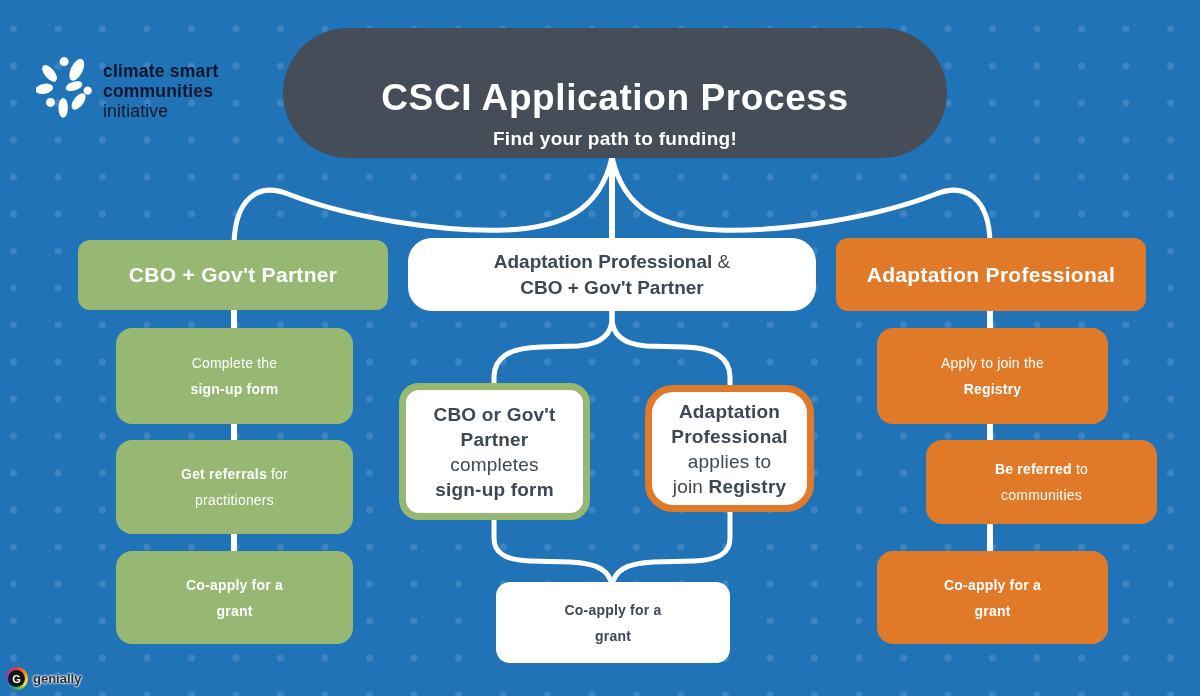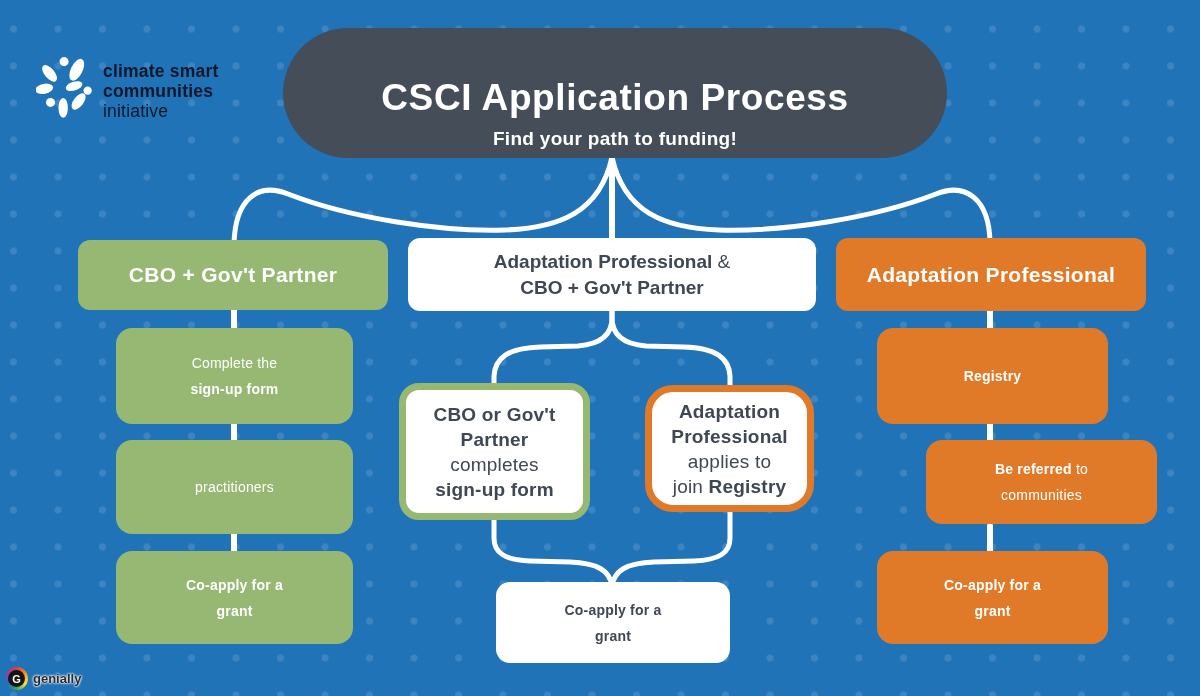--- a/index.html
+++ b/index.html
@@ -99,28 +99,31 @@
 </div>
 
 <div class="box green-box hdr" style="left:78px;top:240px;width:310px;height:70px;">
   <span>CBO + Gov't Partner</span>
 </div>
 <div class="box green-box step" style="left:116px;top:328px;width:237px;height:96px;">
   <div>Complete the</div>
   <div class="b">sign-up form</div>
 </div>
 <div class="box green-box step" style="left:116px;top:440px;width:237px;height:94px;">
+  <div>
+    <span class="b">Get referrals</span><span> for</span>
+  </div>
   <div>practitioners</div>
 </div>
 <div class="box green-box step" style="left:116px;top:551px;width:237px;height:93px;">
   <div class="b">Co-apply for a</div>
   <div class="b">grant</div>
 </div>
 
-<div class="box white-box" style="left:408px;top:238px;width:408px;height:73px;border-radius:12px;font-size:19px;line-height:26px;">
+<div class="box white-box" style="left:408px;top:238px;width:408px;height:73px;border-radius:24px;font-size:19px;line-height:26px;">
   <div>
     <span class="b">Adaptation Professional</span><span> &amp;</span>
   </div>
   <div class="b">CBO + Gov't Partner</div>
 </div>
 
 <div class="box bordered" style="left:399px;top:383px;width:191px;height:137px;border:7px solid var(--green);border-radius:20px;">
   <div class="b">CBO or Gov't</div>
   <div class="b">Partner</div>
   <div>completes</div>
@@ -138,20 +141,21 @@
 
 <div class="box white-box step" style="left:496px;top:582px;width:234px;height:81px;border-radius:14px;">
   <div class="b">Co-apply for a</div>
   <div class="b">grant</div>
 </div>
 
 <div class="box orange-box hdr" style="left:836px;top:238px;width:310px;height:73px;">
   <span>Adaptation Professional</span>
 </div>
 <div class="box orange-box step" style="left:877px;top:328px;width:231px;height:96px;">
+  <div>Apply to join the</div>
   <div class="b">Registry</div>
 </div>
 <div class="box orange-box step" style="left:926px;top:440px;width:231px;height:84px;">
   <div>
     <span class="b">Be referred</span><span> to</span>
   </div>
   <div>communities</div>
 </div>
 <div class="box orange-box step" style="left:877px;top:551px;width:231px;height:93px;">
   <div class="b">Co-apply for a</div>

